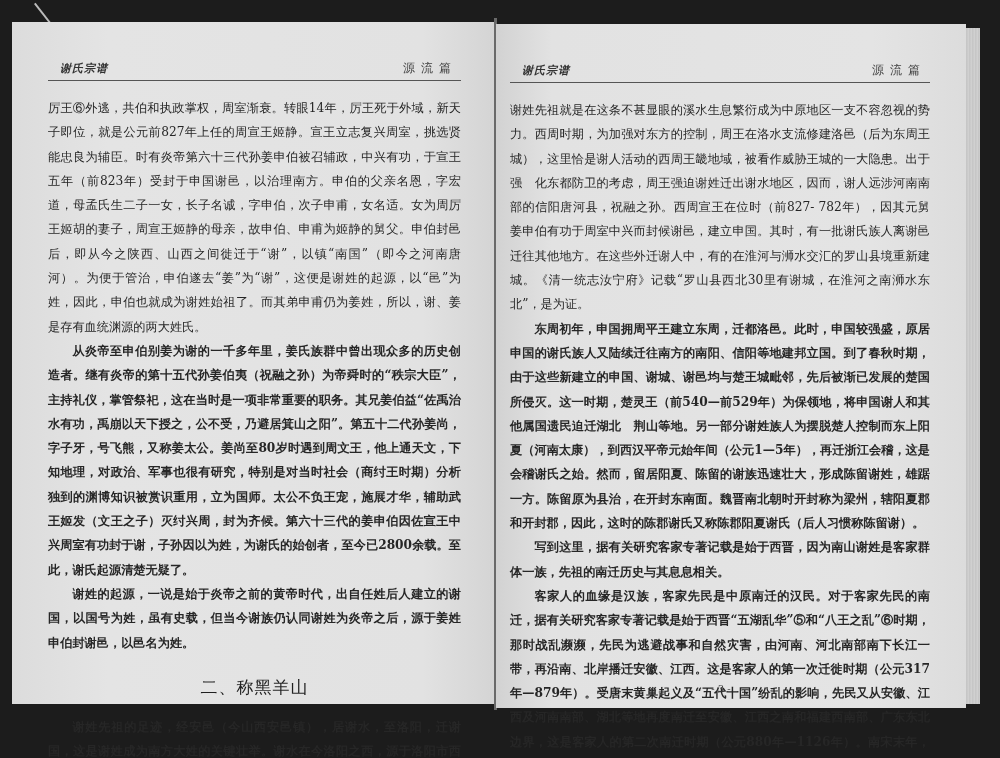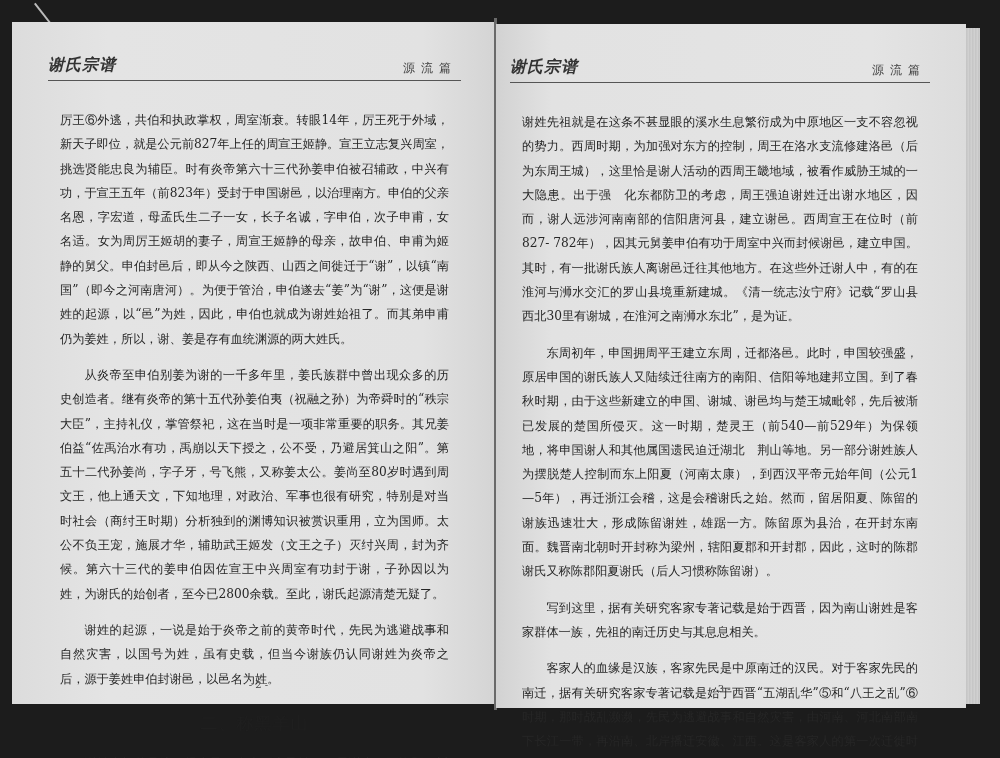--- a/index.html
+++ b/index.html
@@ -40,37 +40,37 @@
     position: absolute; left: 22px; top: -14px; width: 2px; height: 36px;
     background: #bbb; transform: rotate(-38deg); transform-origin: top left;
   }
   .header {
     position: absolute; top: 36px;
     height: 22px; border-bottom: 1.5px solid #555;
   }
   .page.left .header { left: 36px; right: 34px; }
   .page.right .header { left: 14px; right: 36px; }
   .book-title {
-    position: absolute; left: 0; bottom: 4px;
-    font-size: 16px; font-weight: bold; font-style: italic; color: #333;
+    position: absolute; left: 12px; bottom: 4px;
+    font-size: 11px; font-weight: bold; font-style: italic; color: #333;
     letter-spacing: 1px;
   }
   .section-title {
     position: absolute; right: 4px; bottom: 3px;
     font-size: 12px; color: #444; letter-spacing: 6px;
   }
   .body-text {
     position: absolute; top: 74px;
     font-size: 12.2px; line-height: 24.3px; color: #262626;
     text-align: justify;
   }
   .page.left .body-text { left: 36px; right: 34px; }
   .page.right .body-text { left: 14px; right: 36px; }
-  .body-text p { margin: 12px; }
-  .body-text p.indent { text-indent: 2em; }
+  .body-text p { margin: 0; }
+  .body-text p.indent { text-indent: 2em; font-weight: bold; }
   .chapter-heading {
     text-align: center; font-size: 17px; color: #1f1f1f;
     margin: 20px 0 16px 0; letter-spacing: 1px;
   }
   .page-number {
     position: absolute; bottom: 14px; left: 0; right: 0;
     text-align: center; font-size: 10px; color: #444;
   }
   .page.left .page-number { padding-left: 10px; }
   .page.right .page-number { padding-right: 20px; }
@@ -82,36 +82,36 @@
   <div class="bookmark"></div>
 
   <div class="page left">
     <div class="header">
       <span class="book-title">谢氏宗谱</span>
       <span class="section-title">源流篇</span>
     </div>
     <div class="body-text">
       <p>厉王⑥外逃，共伯和执政掌权，周室渐衰。转眼14年，厉王死于外域，新天子即位，就是公元前827年上任的周宣王姬静。宣王立志复兴周室，挑选贤能忠良为辅臣。时有炎帝第六十三代孙姜申伯被召辅政，中兴有功，于宣王五年（前823年）受封于申国谢邑，以治理南方。申伯的父亲名恩，字宏道，母孟氏生二子一女，长子名诚，字申伯，次子申甫，女名适。女为周厉王姬胡的妻子，周宣王姬静的母亲，故申伯、申甫为姬静的舅父。申伯封邑后，即从今之陕西、山西之间徙迁于“谢”，以镇“南国”（即今之河南唐河）。为便于管治，申伯遂去“姜”为“谢”，这便是谢姓的起源，以“邑”为姓，因此，申伯也就成为谢姓始祖了。而其弟申甫仍为姜姓，所以，谢、姜是存有血统渊源的两大姓氏。</p>
       <p class="indent">从炎帝至申伯别姜为谢的一千多年里，姜氏族群中曾出现众多的历史创造者。继有炎帝的第十五代孙姜伯夷（祝融之孙）为帝舜时的“秩宗大臣”，主持礼仪，掌管祭祀，这在当时是一项非常重要的职务。其兄姜伯益“佐禹治水有功，禹崩以天下授之，公不受，乃避居箕山之阳”。第五十二代孙姜尚，字子牙，号飞熊，又称姜太公。姜尚至80岁时遇到周文王，他上通天文，下知地理，对政治、军事也很有研究，特别是对当时社会（商纣王时期）分析独到的渊博知识被赏识重用，立为国师。太公不负王宠，施展才华，辅助武王姬发（文王之子）灭纣兴周，封为齐候。第六十三代的姜申伯因佐宣王中兴周室有功封于谢，子孙因以为姓，为谢氏的始创者，至今已2800余载。至此，谢氏起源清楚无疑了。</p>
-      <p class="indent">谢姓的起源，一说是始于炎帝之前的黄帝时代，先民为逃避战事和自然灾害，以国号为姓，虽有史载，但当今谢族仍认同谢姓为炎帝之后，源于姜姓申伯封谢邑，以邑名为姓。</p>
+      <p class="indent">谢姓的起源，一说是始于炎帝之前的黄帝时代，出自任姓后人建立的谢国，以国号为姓，虽有史载，但当今谢族仍认同谢姓为炎帝之后，源于姜姓申伯封谢邑，以邑名为姓。</p>
       <div class="chapter-heading">二、称黑羊山</div>
       <p class="indent">谢姓先祖的足迹，经安邑（今山西安邑镇），居谢水，至洛阳，迁谢国，这是谢姓成为南方大姓的关键壮举。谢水在今洛阳之西，源于洛阳市西部新安县东南方的秦岭崤山余脉，称黑羊山，在名叫小郭墙东南一公里处注入龙潭沟。</p>
     </div>
     <div class="page-number">- 2 -</div>
   </div>
 
   <div class="gutter"></div>
 
   <div class="page right">
     <div class="header">
       <span class="book-title">谢氏宗谱</span>
       <span class="section-title">源流篇</span>
     </div>
     <div class="body-text">
-      <p>谢姓先祖就是在这条不甚显眼的溪水生息繁衍成为中原地区一支不容忽视的势力。西周时期，为加强对东方的控制，周王在洛水支流修建洛邑（后为东周王城），这里恰是谢人活动的西周王畿地域，被看作威胁王城的一大隐患。出于强　化东都防卫的考虑，周王强迫谢姓迁出谢水地区，因而，谢人远涉河南南部的信阳唐河县，建立谢邑。西周宣王在位时（前827- 782年），因其元舅姜申伯有功于周室中兴而封候谢邑，建立申国。其时，有一批谢氏族人离谢邑迁往其他地方。在这些外迁谢人中，有的在淮河与浉水交汇的罗山县境重新建城。《清一统志汝宁府》记载“罗山县西北30里有谢城，在淮河之南浉水东北”，是为证。</p>
+      <p>谢姓先祖就是在这条不甚显眼的溪水生息繁衍成为中原地区一支不容忽视的势力。西周时期，为加强对东方的控制，周王在洛水支流修建洛邑（后为东周王城），这里恰是谢人活动的西周王畿地域，被看作威胁王城的一大隐患。出于强　化东都防卫的考虑，周王强迫谢姓迁出谢水地区，因而，谢人远涉河南南部的信阳唐河县，祝融之孙。西周宣王在位时（前827- 782年），因其元舅姜申伯有功于周室中兴而封候谢邑，建立申国。其时，有一批谢氏族人离谢邑迁往其他地方。在这些外迁谢人中，有的在淮河与浉水交汇的罗山县境重新建城。《清一统志汝宁府》记载“罗山县西北30里有谢城，在淮河之南浉水东北”，是为证。</p>
       <p class="indent">东周初年，申国拥周平王建立东周，迁都洛邑。此时，申国较强盛，原居申国的谢氏族人又陆续迁往南方的南阳、信阳等地建邦立国。到了春秋时期，由于这些新建立的申国、谢城、谢邑均与楚王城毗邻，先后被渐已发展的楚国所侵灭。这一时期，楚灵王（前540—前529年）为保领地，将申国谢人和其他属国遗民迫迁湖北　荆山等地。另一部分谢姓族人为摆脱楚人控制而东上阳夏（河南太康），到西汉平帝元始年间（公元1—5年），再迁浙江会稽，这是会稽谢氏之始。然而，留居阳夏、陈留的谢族迅速壮大，形成陈留谢姓，雄踞一方。陈留原为县治，在开封东南面。魏晋南北朝时开封称为梁州，辖阳夏郡和开封郡，因此，这时的陈郡谢氏又称陈郡阳夏谢氏（后人习惯称陈留谢）。</p>
       <p class="indent">写到这里，据有关研究客家专著记载是始于西晋，因为南山谢姓是客家群体一族，先祖的南迁历史与其息息相关。</p>
       <p class="indent">客家人的血缘是汉族，客家先民是中原南迁的汉民。对于客家先民的南迁，据有关研究客家专著记载是始于西晋“五湖乱华”⑤和“八王之乱”⑥时期，那时战乱濒濒，先民为逃避战事和自然灾害，由河南、河北南部南下长江一带，再沿南、北岸播迁安徽、江西。这是客家人的第一次迁徙时期（公元317年—879年）。受唐末黄巢起义及“五代十国”纷乱的影响，先民又从安徽、江西及河南南部、湖北等地再度南迁至安徽、江西之南和福建西南部、广东东北边界，这是客家人的第二次南迁时期（公元880年—1126年）。南宋末年，宋元交兵，宋高宗南渡（公元1127年—1152年），天下大乱，先民先后从安徽、江西、福</p>
     </div>
     <div class="page-number">- 3 -</div>
   </div>
 
   <div class="page-edges"></div>
 </div>
 

